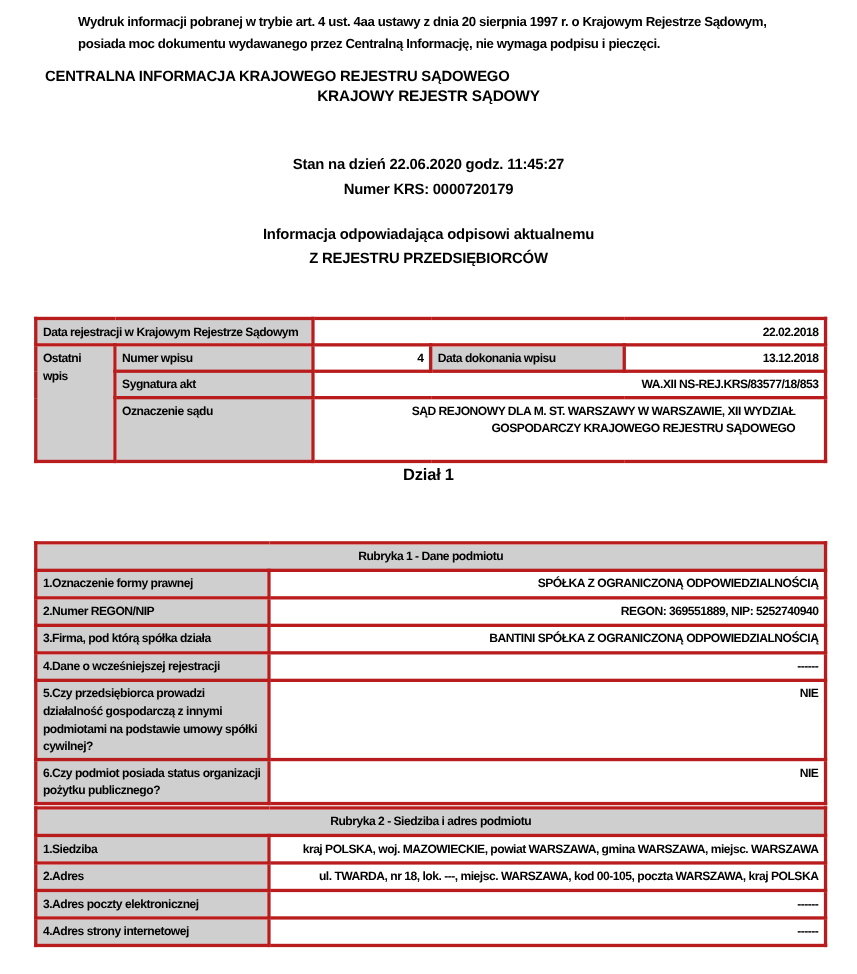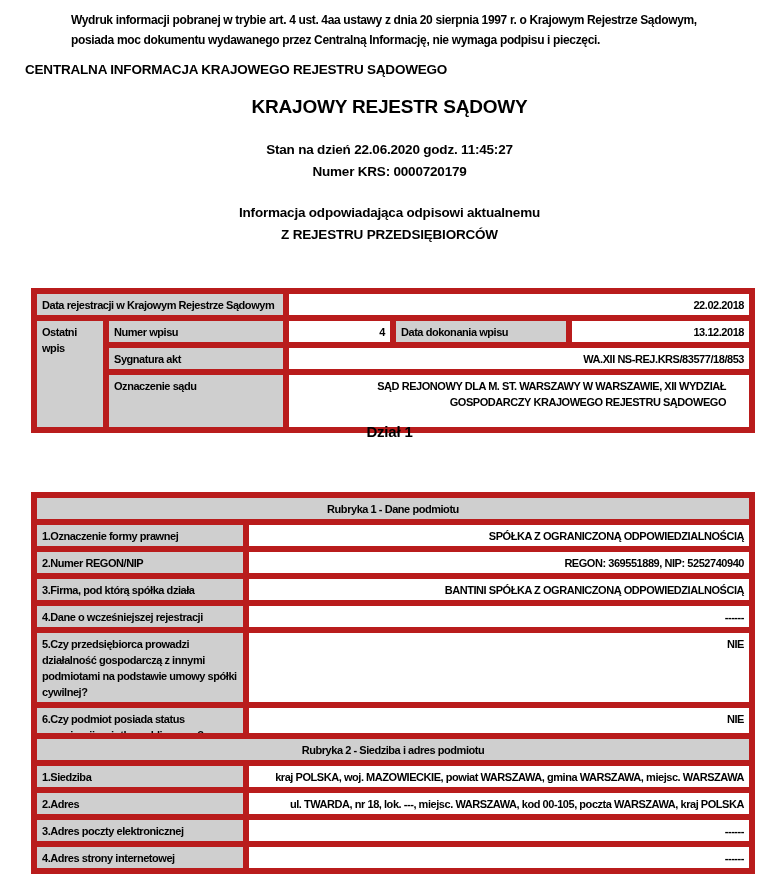--- a/index.html
+++ b/index.html
@@ -13,27 +13,27 @@
     color: #000000;
     -webkit-font-smoothing: antialiased;
   }
   .page { position: relative; width: 779px; height: 885px; overflow: hidden; background:#fff; }
 
   .intro {
     position: absolute; top: 10px; left: 31px; width: 720px;
     font-size: 12px; line-height: 20px; letter-spacing: -0.35px; margin-left: 40px;
   }
   .authority {
-    position: absolute; top: 62px; left: 25px;
+    position: absolute; top: 62px; left: 41px;
     font-size: 13.5px; letter-spacing: -0.2px;
   }
   .centered { left: 0; width: 779px; text-align: center; }
   .register-title {
-    position: absolute; top: 96px;
-    font-size: 19px; letter-spacing: -0.2px;
+    position: absolute; top: 79px;
+    font-size: 14px; letter-spacing: -0.2px;
   }
   .status-block {
     position: absolute; top: 139px;
     font-size: 13.5px; line-height: 22px; letter-spacing: -0.2px;
   }
   .info-block {
     position: absolute; top: 202px;
     font-size: 13.5px; line-height: 22px; letter-spacing: -0.2px;
   }
   .dzial-title {
@@ -41,21 +41,21 @@
     font-size: 15px; letter-spacing: -0.2px;
   }
 
   table.krs {
     position: absolute; left: 31px;
     width: 718px; table-layout: fixed;
     border-collapse: collapse;
     border: 2px solid #000;
   }
   table.krs td {
-    border: 6px solid #b91c1c;
+    border: 3px solid #b91c1c;
     padding: 3px 5px 2px 5px;
     font-size: 11px; line-height: 16px;
     letter-spacing: -0.45px;
     vertical-align: top;
     overflow: hidden;
   }
   td.lbl { background: #cfcfcf; }
   td.val { background: #ffffff; text-align: right; }
   td.hdr {
     background: #cfcfcf;

